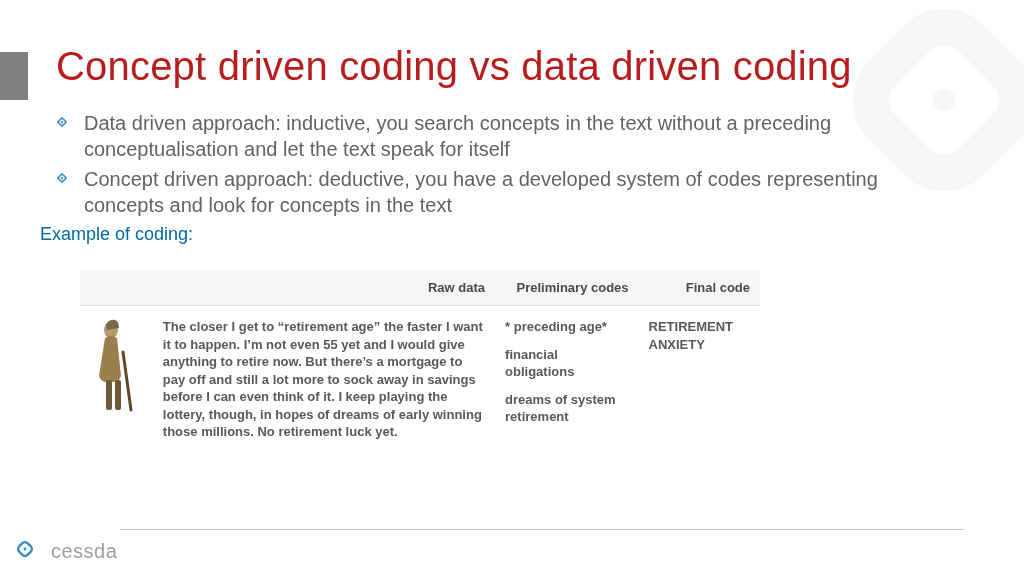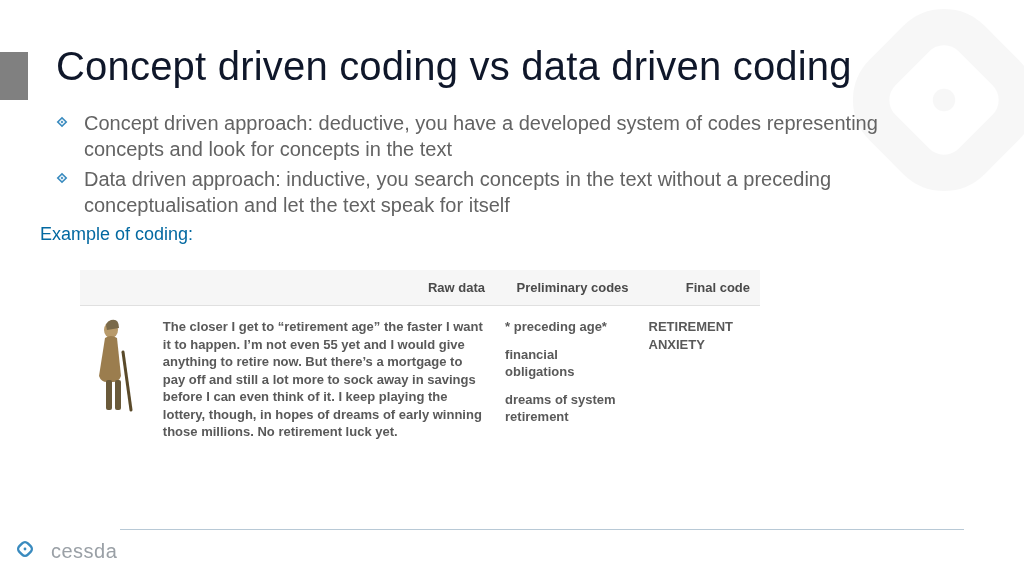--- a/index.html
+++ b/index.html
@@ -29,21 +29,21 @@
     width: 28px;
     height: 48px;
     background: #808080;
   }
   .title {
     position: absolute;
     left: 56px;
     top: 44px;
     font-size: 40px;
     font-weight: 300;
-    color: #0f172a;
+    color: #b91c1c;
     letter-spacing: 0.2px;
   }
   .bullets {
     position: absolute;
     left: 56px;
     top: 110px;
     width: 900px;
   }
   .bullet-row {
     display: flex;
@@ -140,30 +140,30 @@
 <h1 class="title">Concept driven coding vs data driven coding</h1>
 
 <div class="bullets">
   <div class="bullet-row">
     <span class="bullet-icon">
       <svg width="12" height="12" viewBox="0 0 12 12">
           <rect x="3" y="3" width="6" height="6" transform="rotate(45 6 6)" fill="none" stroke="#3a8bbf" stroke-width="1.6"></rect>
           <rect x="5" y="5" width="2" height="2" transform="rotate(45 6 6)" fill="#3a8bbf"></rect>
         </svg>
     </span>
-    <span class="bullet-text">Concept driven approach: deductive, you have a developed system of codes representing concepts and look for  concepts in the text</span>
+    <span class="bullet-text">Data driven approach: inductive, you search concepts in the text without a preceding conceptualisation and let the text speak  for itself</span>
   </div>
   <div class="bullet-row">
     <span class="bullet-icon">
       <svg width="12" height="12" viewBox="0 0 12 12">
           <rect x="3" y="3" width="6" height="6" transform="rotate(45 6 6)" fill="none" stroke="#3a8bbf" stroke-width="1.6"></rect>
           <rect x="5" y="5" width="2" height="2" transform="rotate(45 6 6)" fill="#3a8bbf"></rect>
         </svg>
     </span>
-    <span class="bullet-text">Data driven approach: inductive, you search concepts in the text without a preceding conceptualisation and let the text speak  for itself</span>
+    <span class="bullet-text">Concept driven approach: deductive, you have a developed system of codes representing concepts and look for  concepts in the text</span>
   </div>
 </div>
 
 <div class="example-label">Example of coding:</div>
 
 <div class="table-wrap">
   <table class="tbl">
     <thead>
       <tr>
         <th class="col-img"></th>

